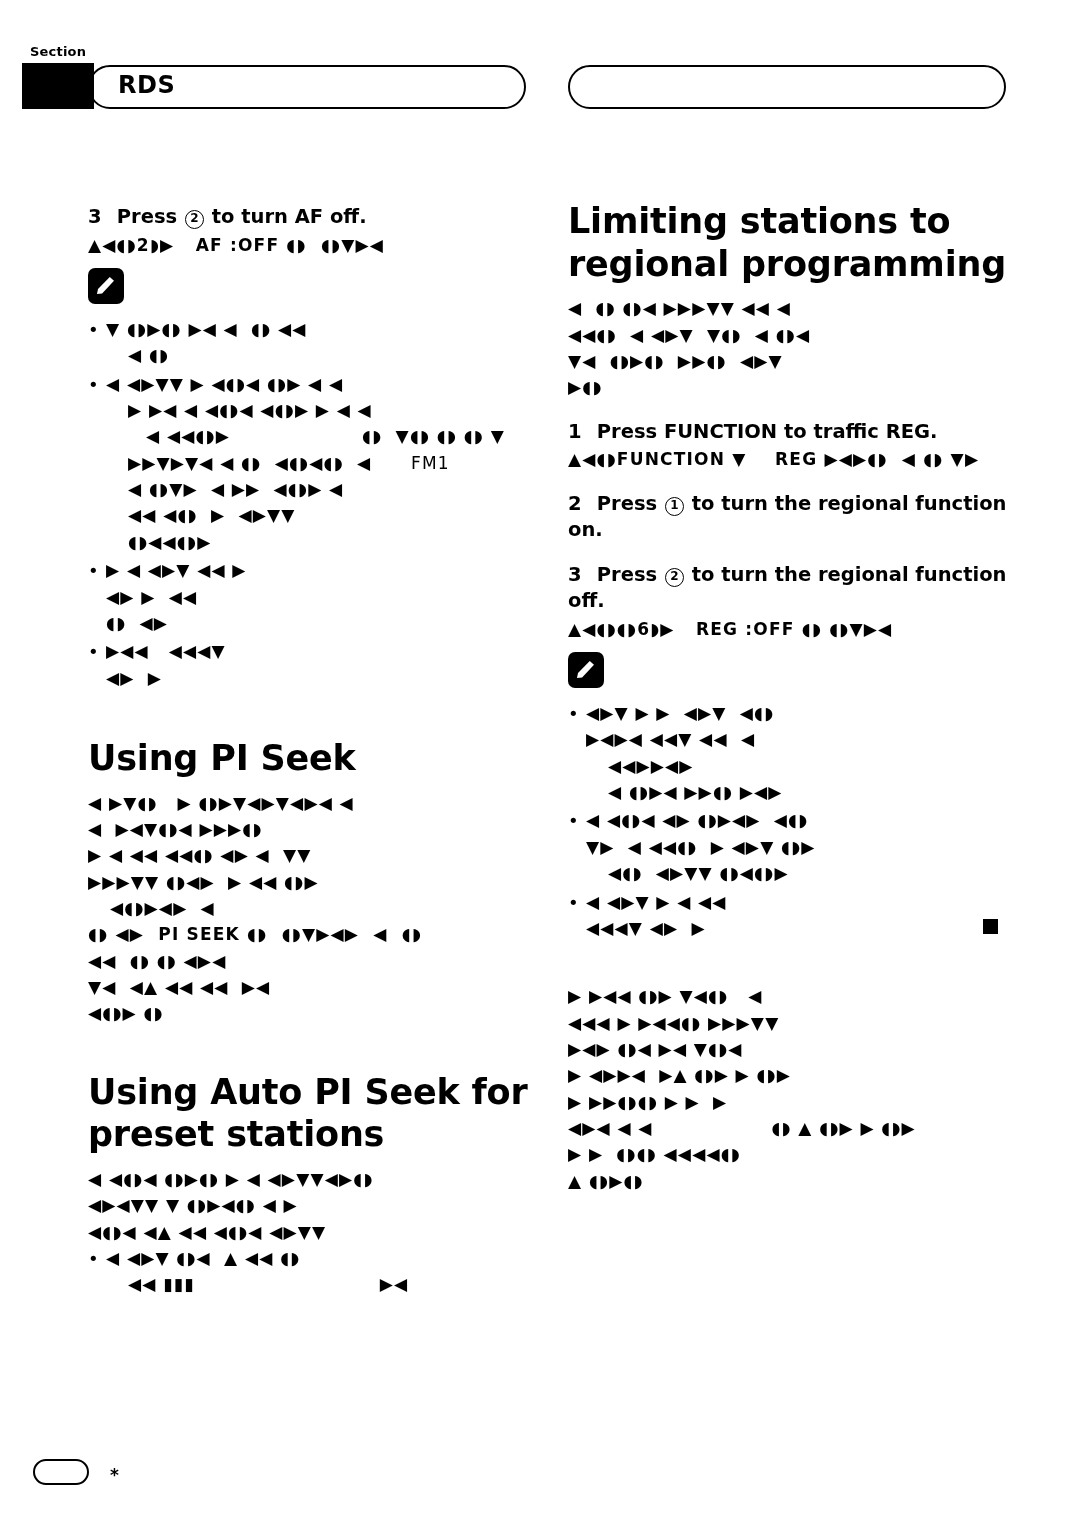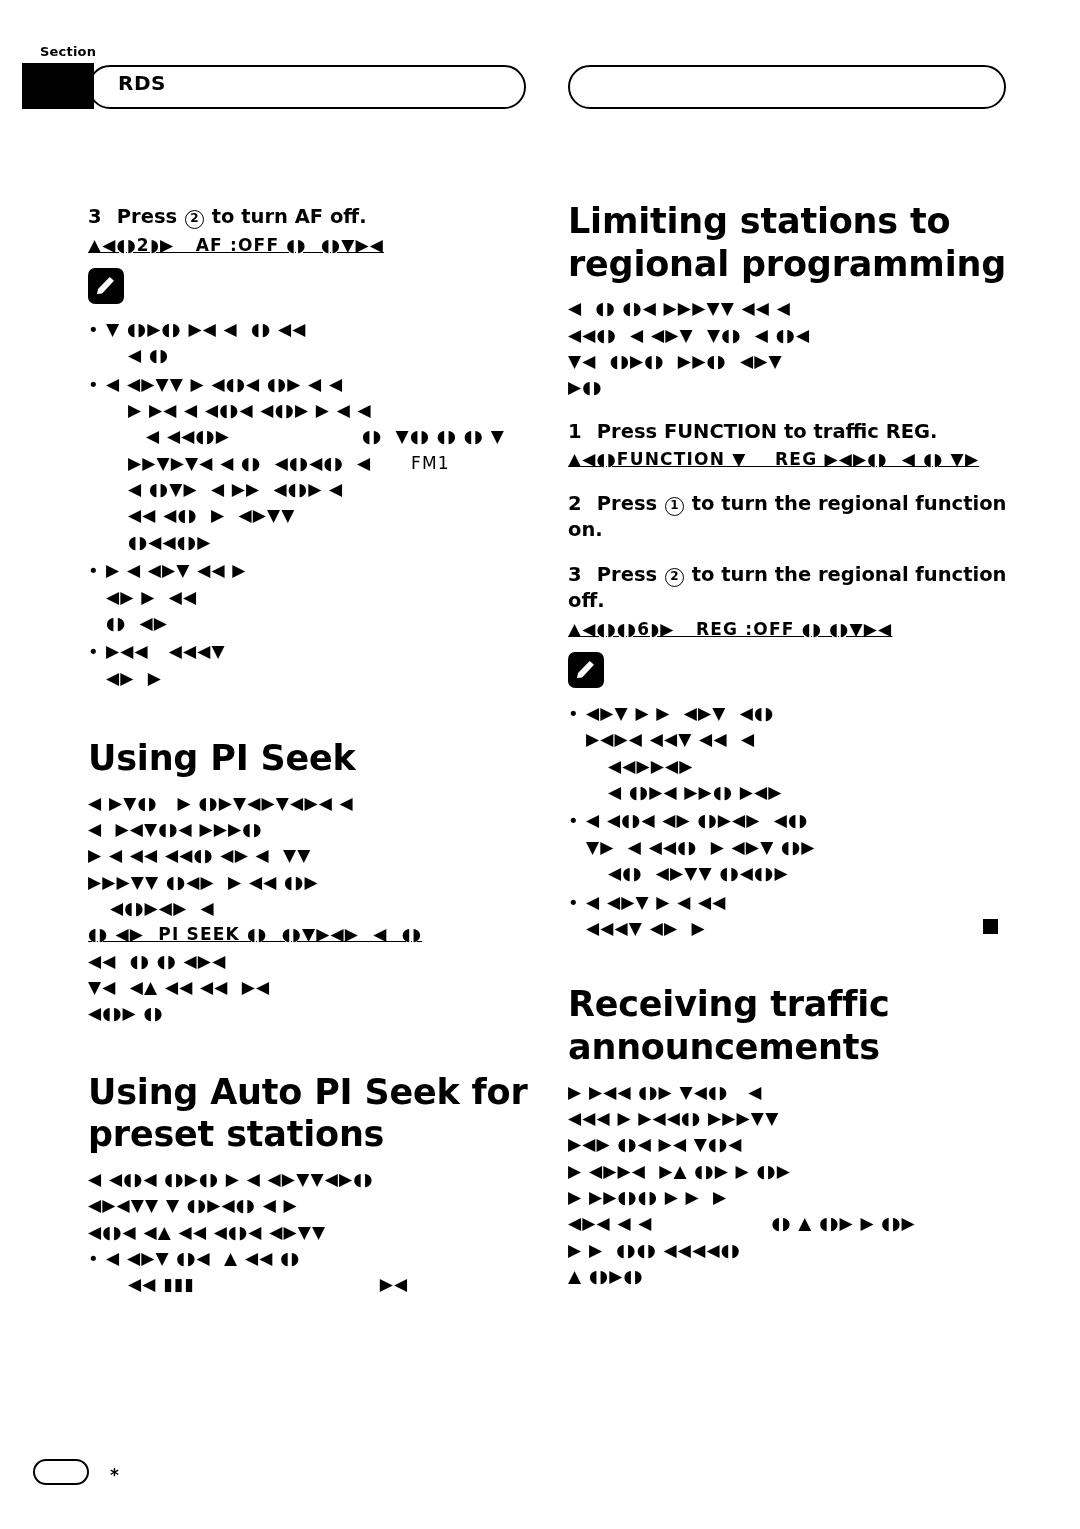--- a/index.html
+++ b/index.html
@@ -12,21 +12,21 @@
     height: 1529px;
     position: relative;
     font-family: "DejaVu Sans", sans-serif;
     color: #000000;
     overflow: hidden;
   }
 
   
   .section-label {
     position: absolute;
-    left: 40px;
+    left: 30px;
     top: 44px;
     font-size: 13px;
     font-weight: bold;
     letter-spacing: 0.2px;
   }
   .black-tab {
     position: absolute;
     left: 22px;
     top: 63px;
     width: 72px;
@@ -47,21 +47,21 @@
   }
   .header-pill.right {
     left: 568px;
     top: 65px;
     width: 438px;
   }
   .header-title {
     position: absolute;
     left: 118px;
     top: 71px;
-    font-size: 20px;
+    font-size: 24px;
     font-weight: bold;
     letter-spacing: 0.5px;
   }
 
   
   .col {
     position: absolute;
     top: 200px;
     width: 440px;
   }
@@ -94,21 +94,21 @@
   }
 
   .glyphline {
     font-size: 17px;
     line-height: 1.55;
     letter-spacing: 1.2px;
     margin: 0;
     white-space: pre-wrap;
     font-family: "DejaVu Sans", sans-serif;
   }
-  .glyphline.bold { font-weight: bold; text-decoration: underline; }
+  .glyphline.bold { font-weight: bold; }
 
   .h2 {
     font-size: 35px;
     font-weight: bold;
     line-height: 1.22;
     margin: 0 0 10px 0;
     letter-spacing: -0.2px;
   }
 
   .pencil-note {
@@ -333,21 +333,20 @@
       <p class="glyphline">◀ ◀▶▼ ▶ ◀ ◀◀</p>
       <p class="glyphline">◀◀◀▼ ◀▶  ▶</p>
     </div>
   </div>
   <div class="endmark-wrap">
     <span class="endmark"></span>
   </div>
 
   <div class="spacer-lg"></div>
 
-  <h2 class="h2">Receiving traffic announcements</h2>
   <p class="glyphline">▶ ▶◀◀ ◖◗▶ ▼◀◖◗   ◀</p>
   <p class="glyphline">◀◀◀ ▶ ▶◀◀◖◗ ▶▶▶▼▼</p>
   <p class="glyphline">▶◀▶ ◖◗◀ ▶◀ ▼◖◗◀</p>
   <p class="glyphline">▶ ◀▶▶◀  ▶▲ ◖◗▶ ▶ ◖◗▶</p>
   <p class="glyphline">▶ ▶▶◖◗◖◗ ▶ ▶  ▶</p>
   <p class="glyphline">◀▶◀ ◀ ◀                  ◖◗ ▲ ◖◗▶ ▶ ◖◗▶</p>
   <p class="glyphline">▶ ▶  ◖◗◖◗ ◀◀◀◀◖◗</p>
   <p class="glyphline">▲ ◖◗▶◖◗</p>
 </div>
 

